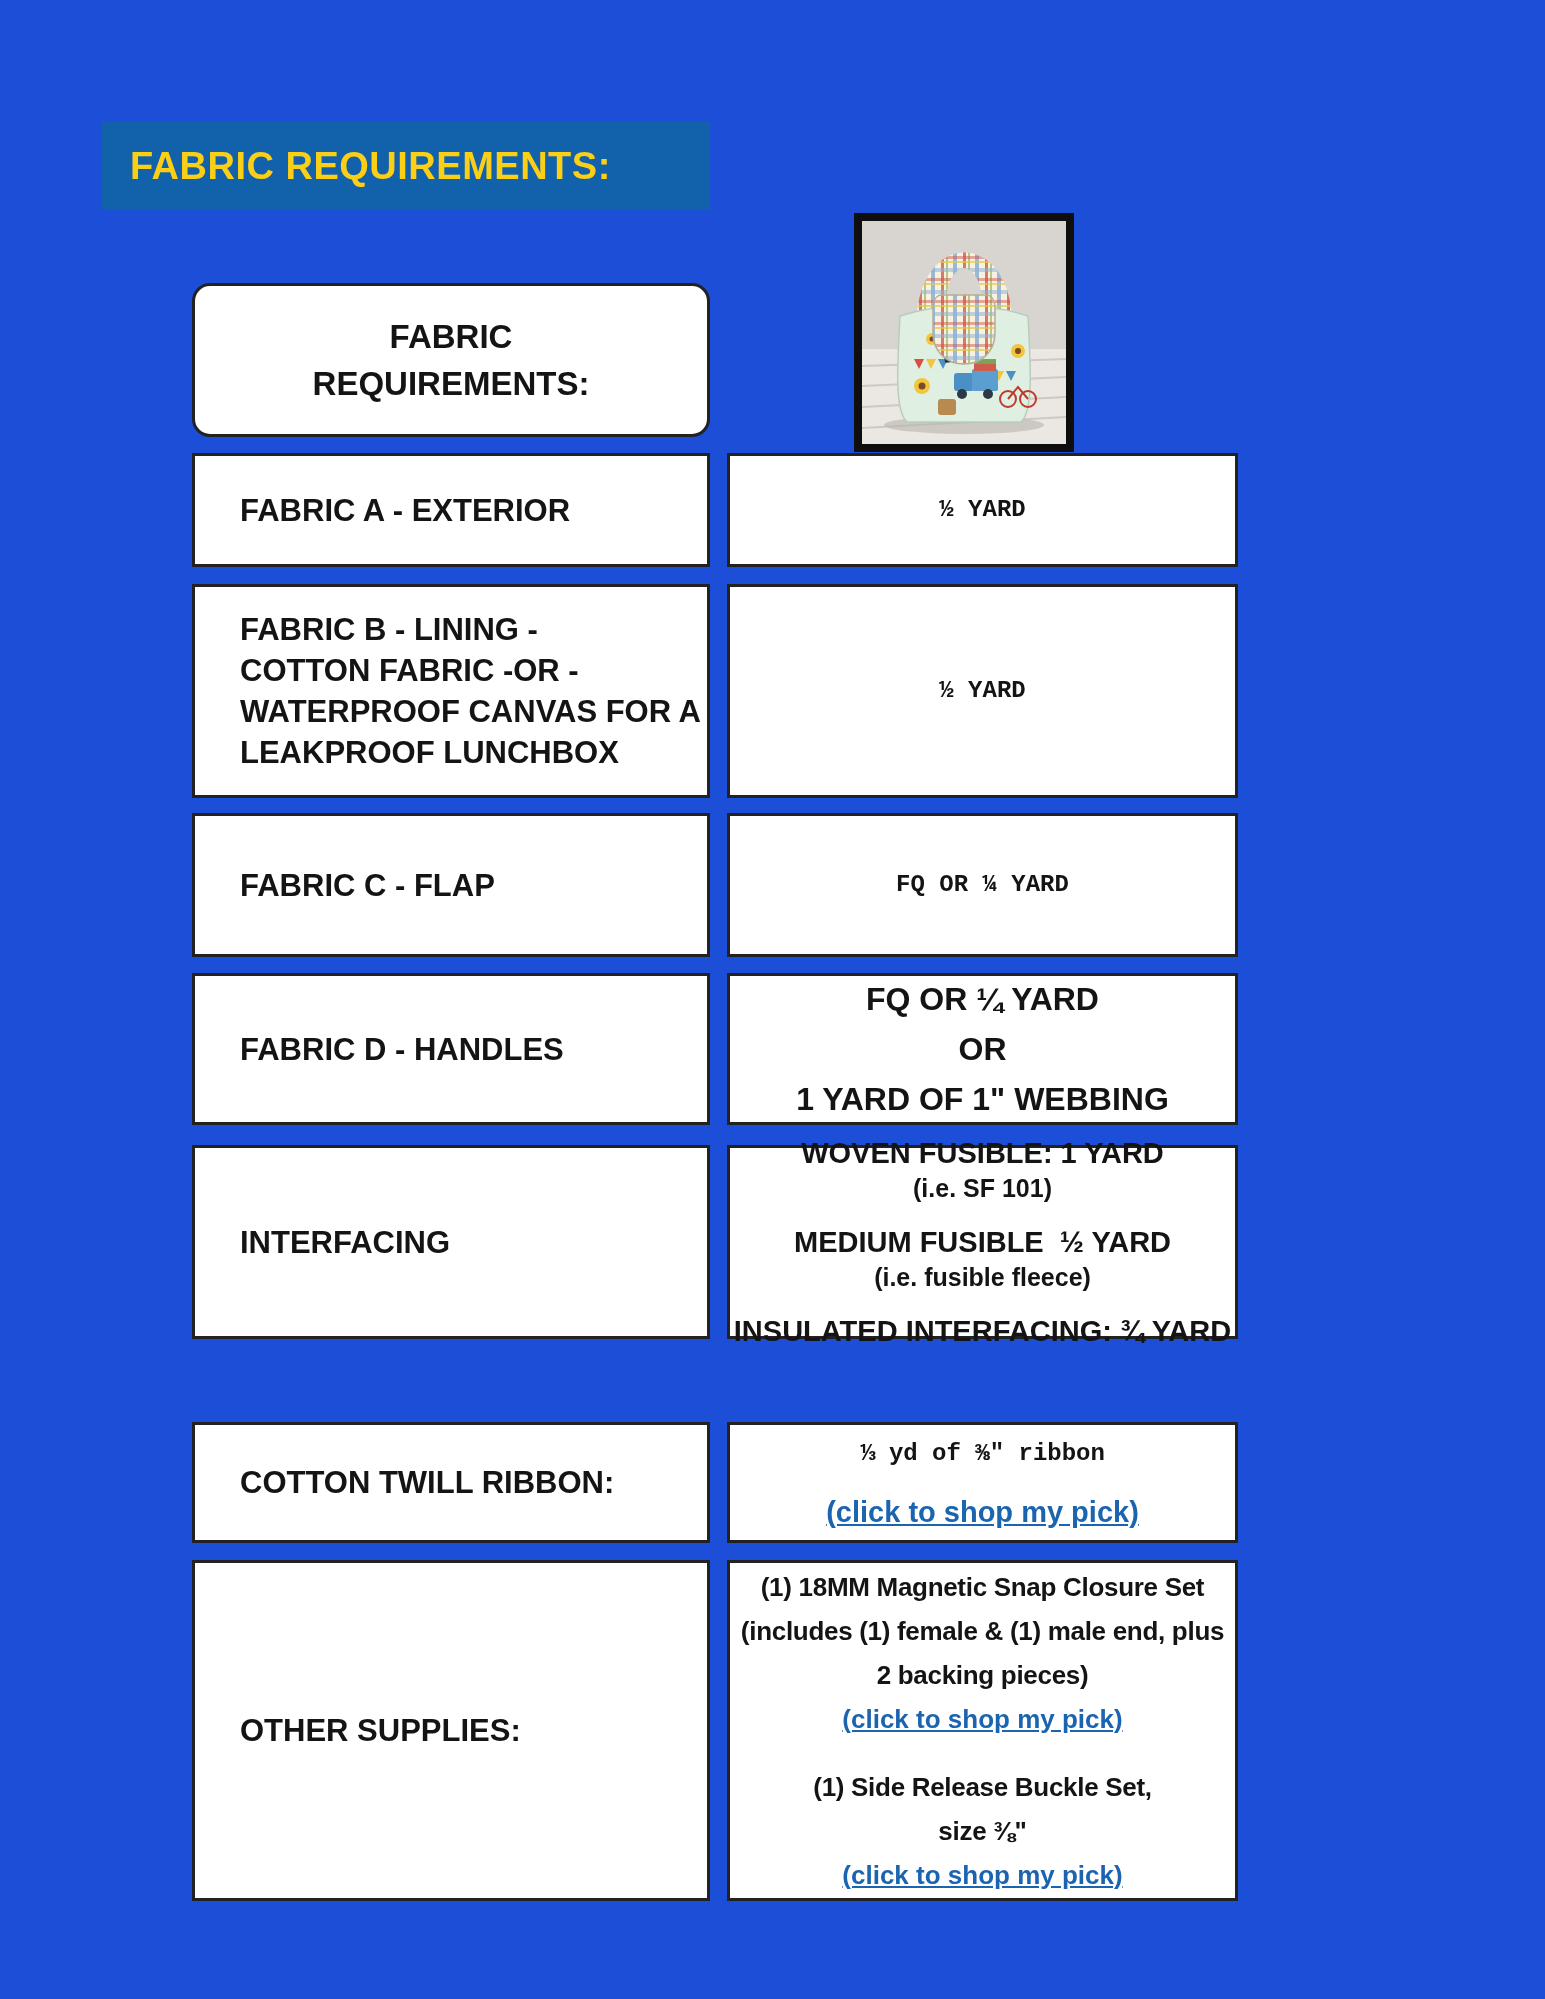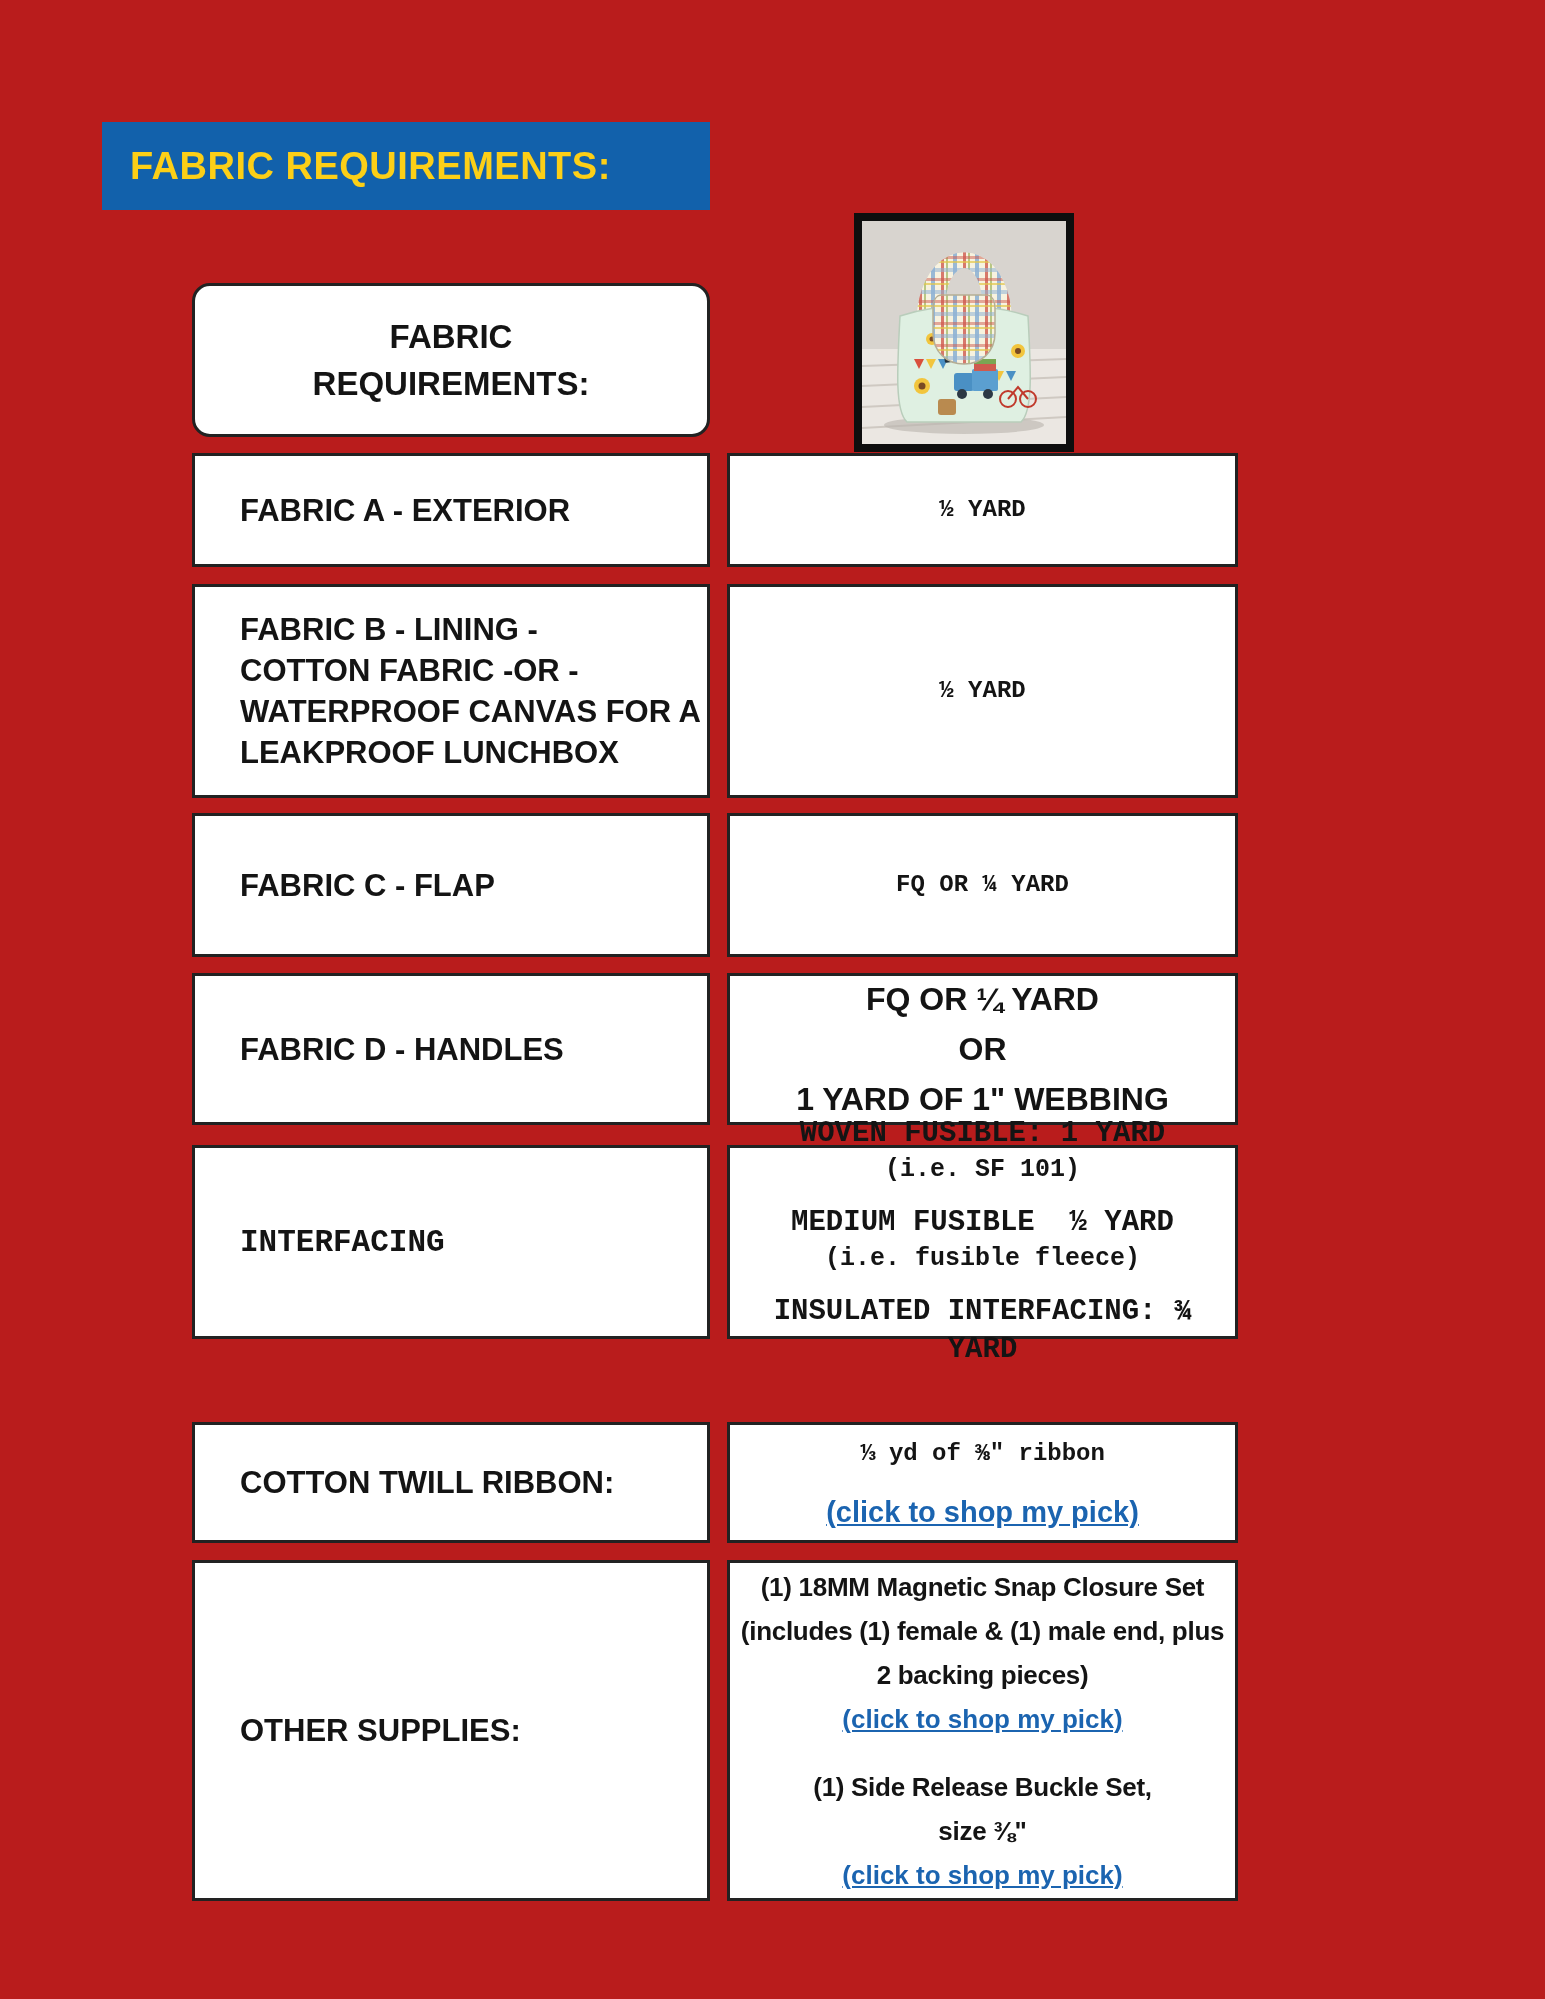--- a/index.html
+++ b/index.html
@@ -1,17 +1,17 @@
 <!DOCTYPE html>
 <html><head>
 <meta charset="utf-8">
 <style>
   html,body{margin:0;padding:0;background:#ffffff;}
   .page{
-    position:relative;width:1545px;height:1999px;background:#b91c1c;
+    position:relative;width:1545px;height:1999px;background:#1d4ed8;
     font-family:"Liberation Sans","DejaVu Sans",sans-serif;
     font-weight:bold;color:#141414;overflow:hidden;
   }
   
   .banner{
     position:absolute;left:102px;top:122px;width:608px;height:88px;
     background:#1261ab;display:flex;align-items:center;
     padding-left:28px;box-sizing:border-box;
   }
   .banner span{font-size:38px;letter-spacing:.5px;color:#fccf17;}
@@ -29,21 +29,21 @@
     display:flex;flex-direction:column;justify-content:center;
   }
   .col-l{left:192px;width:518px;}
   .col-r{left:727px;width:511px;}
 
   .r0{top:283px;height:154px;border-radius:18px;}
   .r1{top:453px;height:114px;}
   .r2{top:584px;height:214px;}
   .r3{top:813px;height:144px;}
   .r4{top:973px;height:152px;}
-  .r5{top:1145px;height:194px;font-family:Liberation Mono, monospace;}
+  .r5{top:1145px;height:194px;}
   .r6{top:1422px;height:121px;}
   .r7{top:1560px;height:341px;}
 
   .cell.label{align-items:flex-start;padding-left:45px;padding-right:4px;}
   .cell.label div{font-size:31px;line-height:41px;text-align:left;}
   .cell.center{align-items:center;text-align:center;padding:0 2px;}
 
   .hdr-line{font-size:33px;line-height:47px;}
 
   .val-big{font-size:24px;line-height:44px;white-space:pre-wrap;font-family:Liberation Mono, monospace;}

